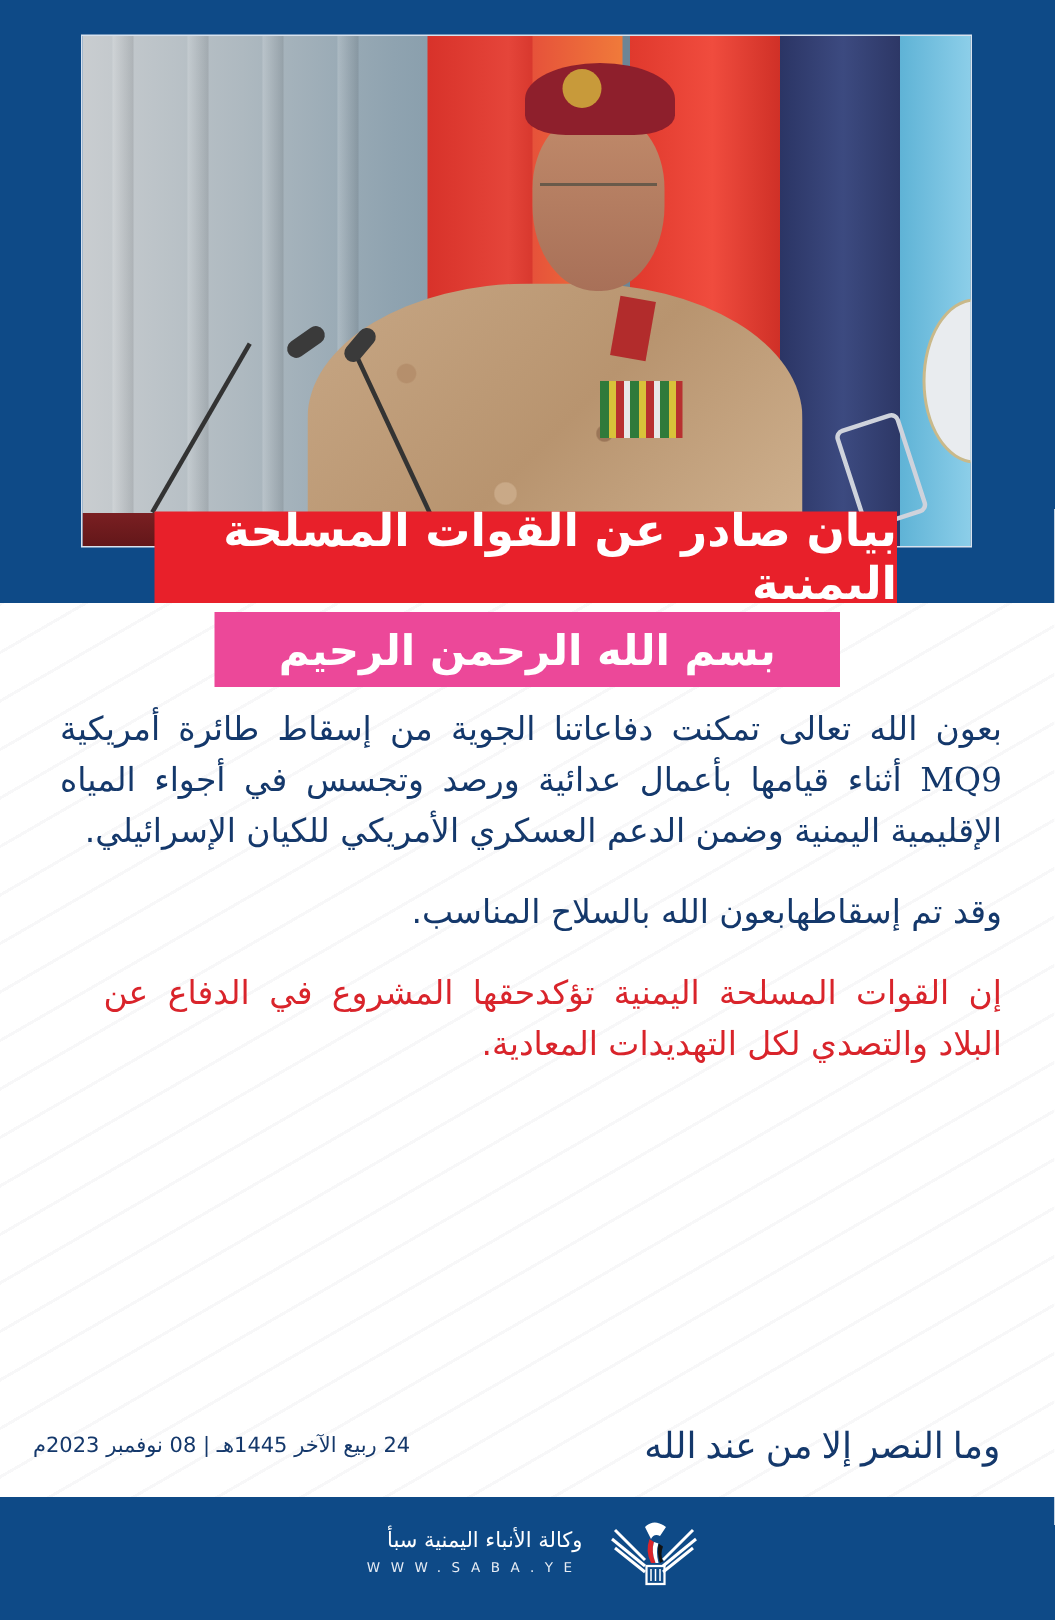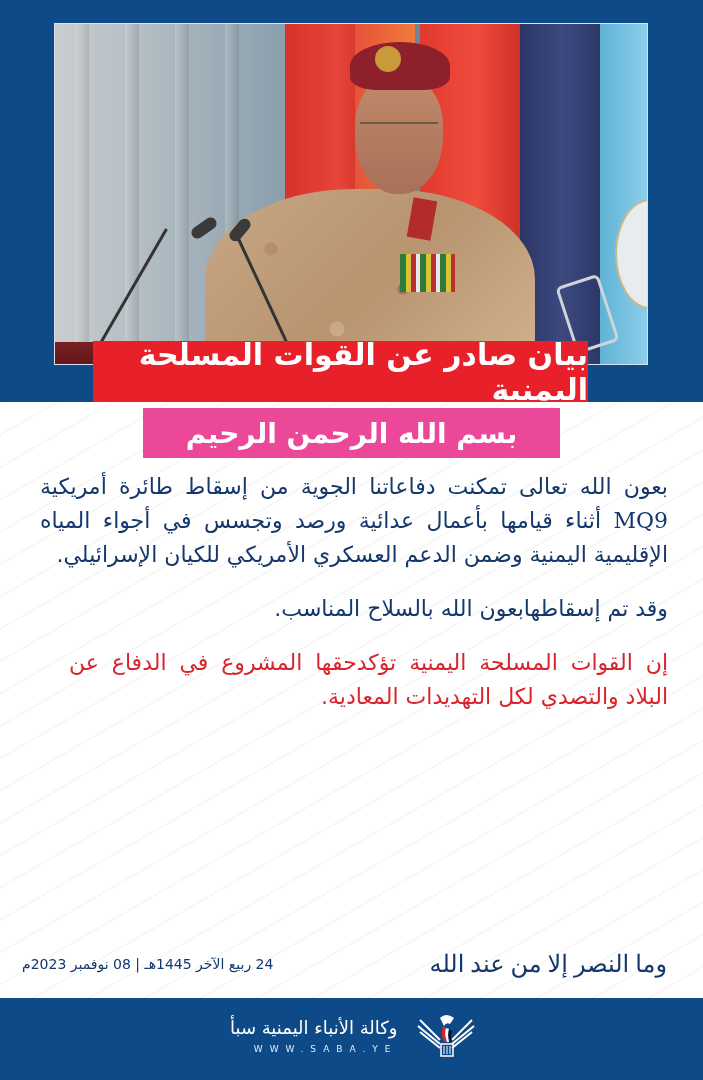--- a/index.html
+++ b/index.html
@@ -68,21 +68,21 @@
     .mic-1 { position: absolute; left: 110px; top: 205px; width: 3px; height: 130px; background:#333; transform: rotate(30deg); transform-origin: top; }
     .mic-1-head { position: absolute; left: 135px; top: 198px; width: 28px; height: 12px; background:#3a3a3a; border-radius:6px; transform: rotate(-35deg); }
     .mic-2 { position: absolute; left: 182px; top: 215px; width: 3px; height: 125px; background:#333; transform: rotate(-25deg); transform-origin: top; }
     .mic-2-head { position: absolute; left: 172px; top: 200px; width: 26px; height: 12px; background:#3a3a3a; border-radius:6px; transform: rotate(-50deg); }
     .podium {
       position: absolute; left: 0; top: 318px; width: 200px; height: 30px;
       background: linear-gradient(180deg,#7a1f22,#5a1416);
     }
 
     .title-banner {
-      position: absolute; left: 93px; top: 341px; width: 495px; height: 61px;
+      position: absolute; left: 103px; top: 341px; width: 495px; height: 61px;
       background: #E8202A; color: #ffffff; direction: rtl;
       display: flex; align-items: center; justify-content: flex-start;
       font-family: "DejaVu Sans", sans-serif; font-weight: bold; font-size: 30px;
     }
 
     .body-area {
       position: absolute; left: 0; top: 402px; width: 703px; height: 596px;
       background:
         repeating-linear-gradient(-30deg, rgba(0,0,0,0) 0 26px, rgba(180,180,190,0.10) 26px 28px),
         #ffffff;
@@ -116,21 +116,21 @@
 
     .footer-band {
       position: absolute; left: 0; top: 998px; width: 703px; height: 82px;
       background: #0E4A87;
     }
     .footer-logo {
       position: absolute; left: 230px; top: 1010px; display: flex; align-items: center; gap: 18px;
     }
     .footer-text { display: flex; flex-direction: column; align-items: flex-end; }
     .agency-name {
-      direction: rtl; color: #ffffff; font-family: "DejaVu Sans", sans-serif; font-size: 18px;
+      direction: rtl; color: #ffffff; font-family: "DejaVu Sans", sans-serif; font-size: 14px; margin-left: 28px;
     }
     .agency-url {
       color: #e6ecf4; font-family: "DejaVu Sans", sans-serif; font-size: 9px; letter-spacing: 7px; margin-top: 6px;
     }
     .emblem { width: 60px; height: 50px; }
   </style>
 </head>
 <body>
 
 <div class="header-band"></div>

